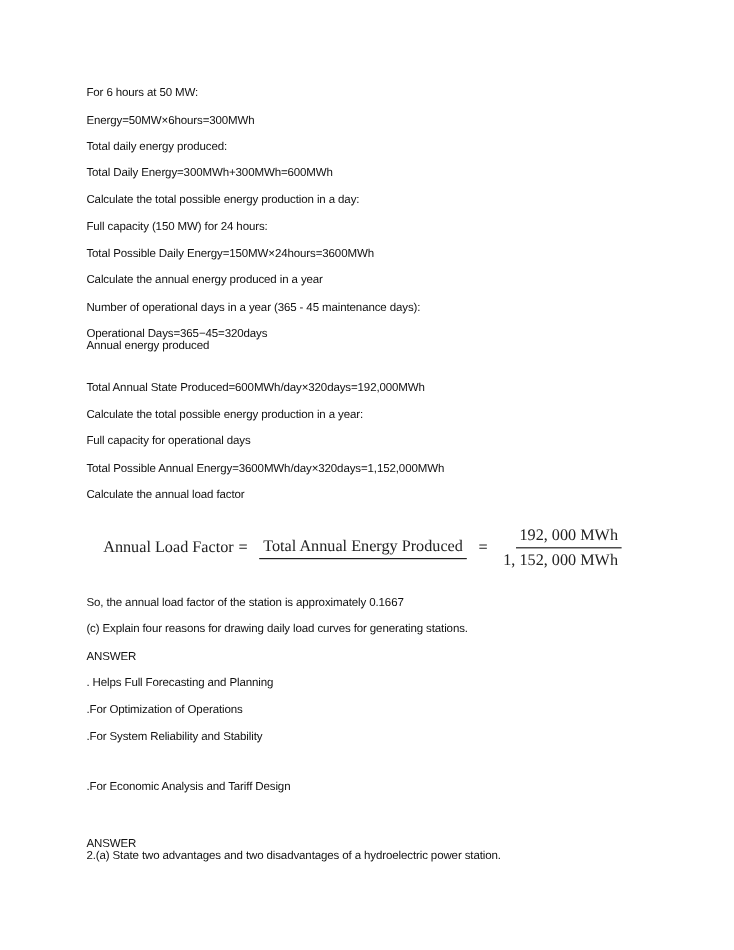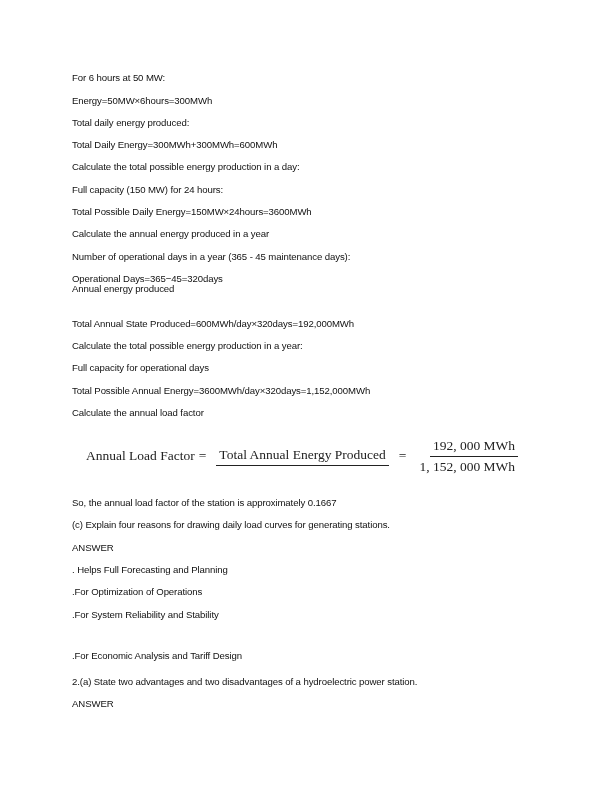--- a/index.html
+++ b/index.html
@@ -54,15 +54,15 @@
     </span>
   </div>
 
   <div class="line" style="top:497px">So, the annual load factor of the station is approximately 0.1667</div>
   <div class="line" style="top:519px"> (c) Explain four reasons for drawing daily load curves for generating stations.</div>
   <div class="line" style="top:542px">ANSWER</div>
   <div class="line" style="top:564px">. Helps Full Forecasting and Planning</div>
   <div class="line" style="top:586px">.For  Optimization of Operations</div>
   <div class="line" style="top:609px">.For System Reliability and Stability</div>
   <div class="line" style="top:650px">.For  Economic Analysis and Tariff Design</div>
-  <div class="line" style="top:676px">2.(a) State two advantages and two disadvantages of a hydroelectric power station.</div>
+  <div class="line" style="top:708px">2.(a) State two advantages and two disadvantages of a hydroelectric power station.</div>
   <div class="line" style="top:698px">ANSWER</div>
 </div>
 
 </body></html>

